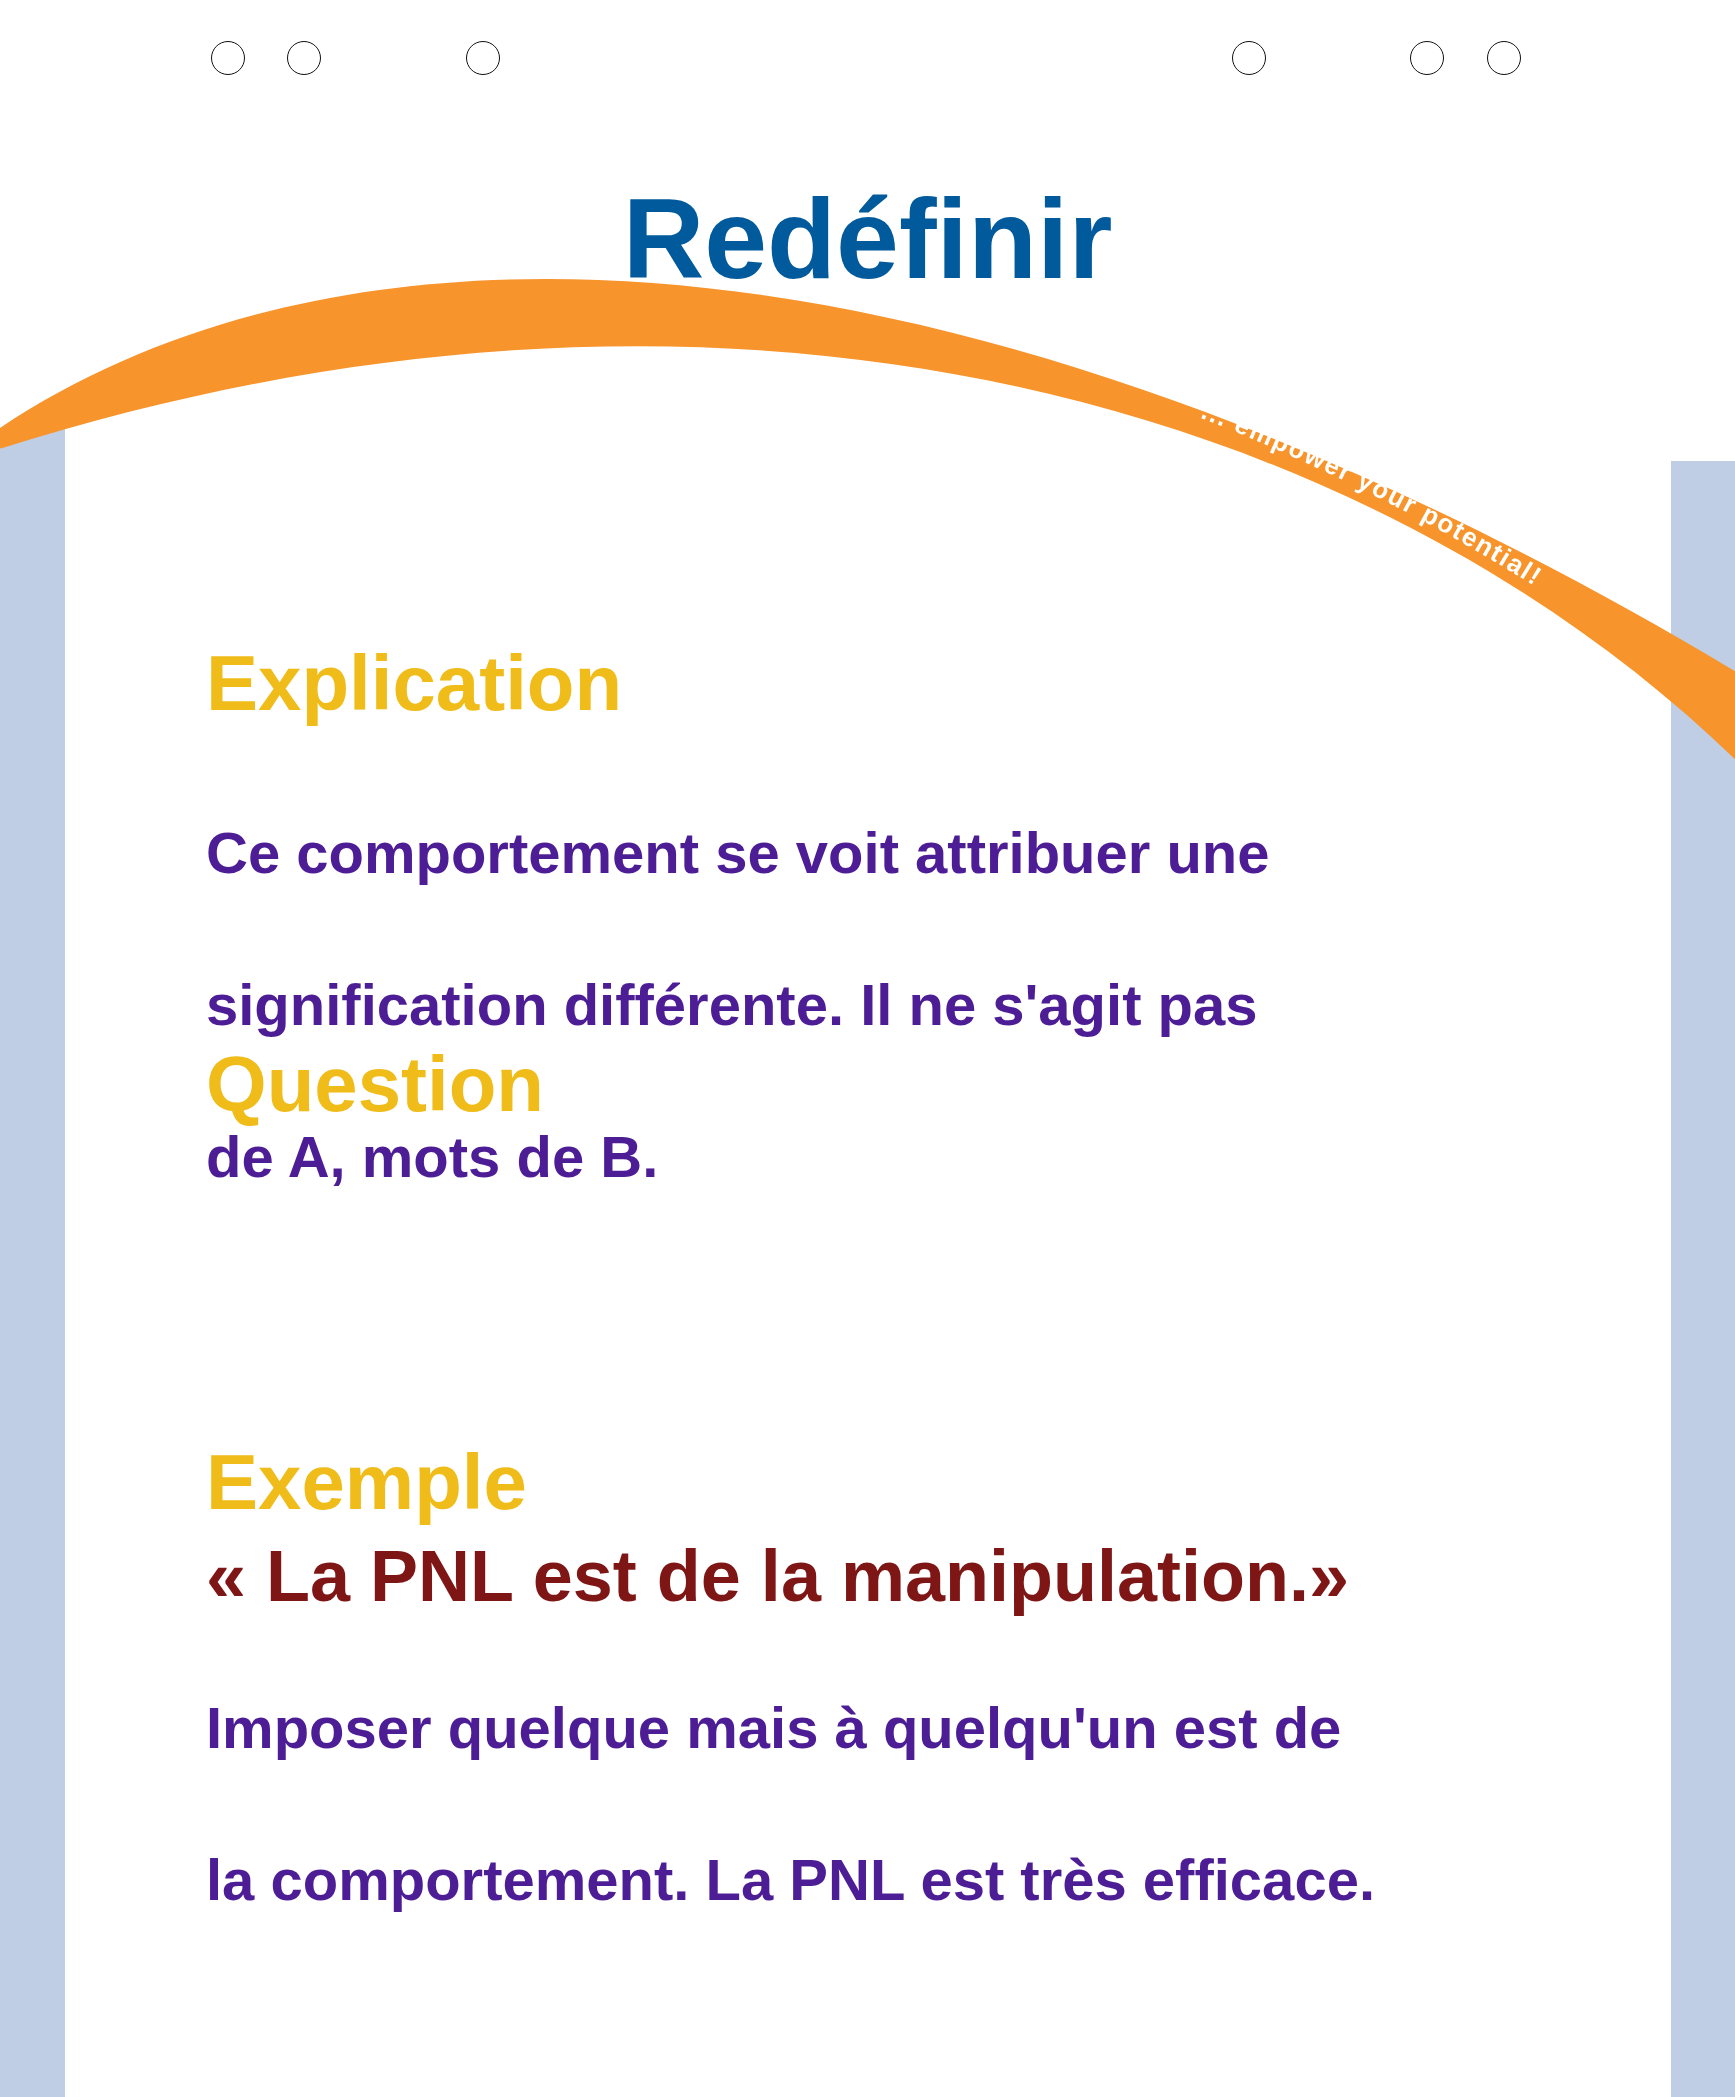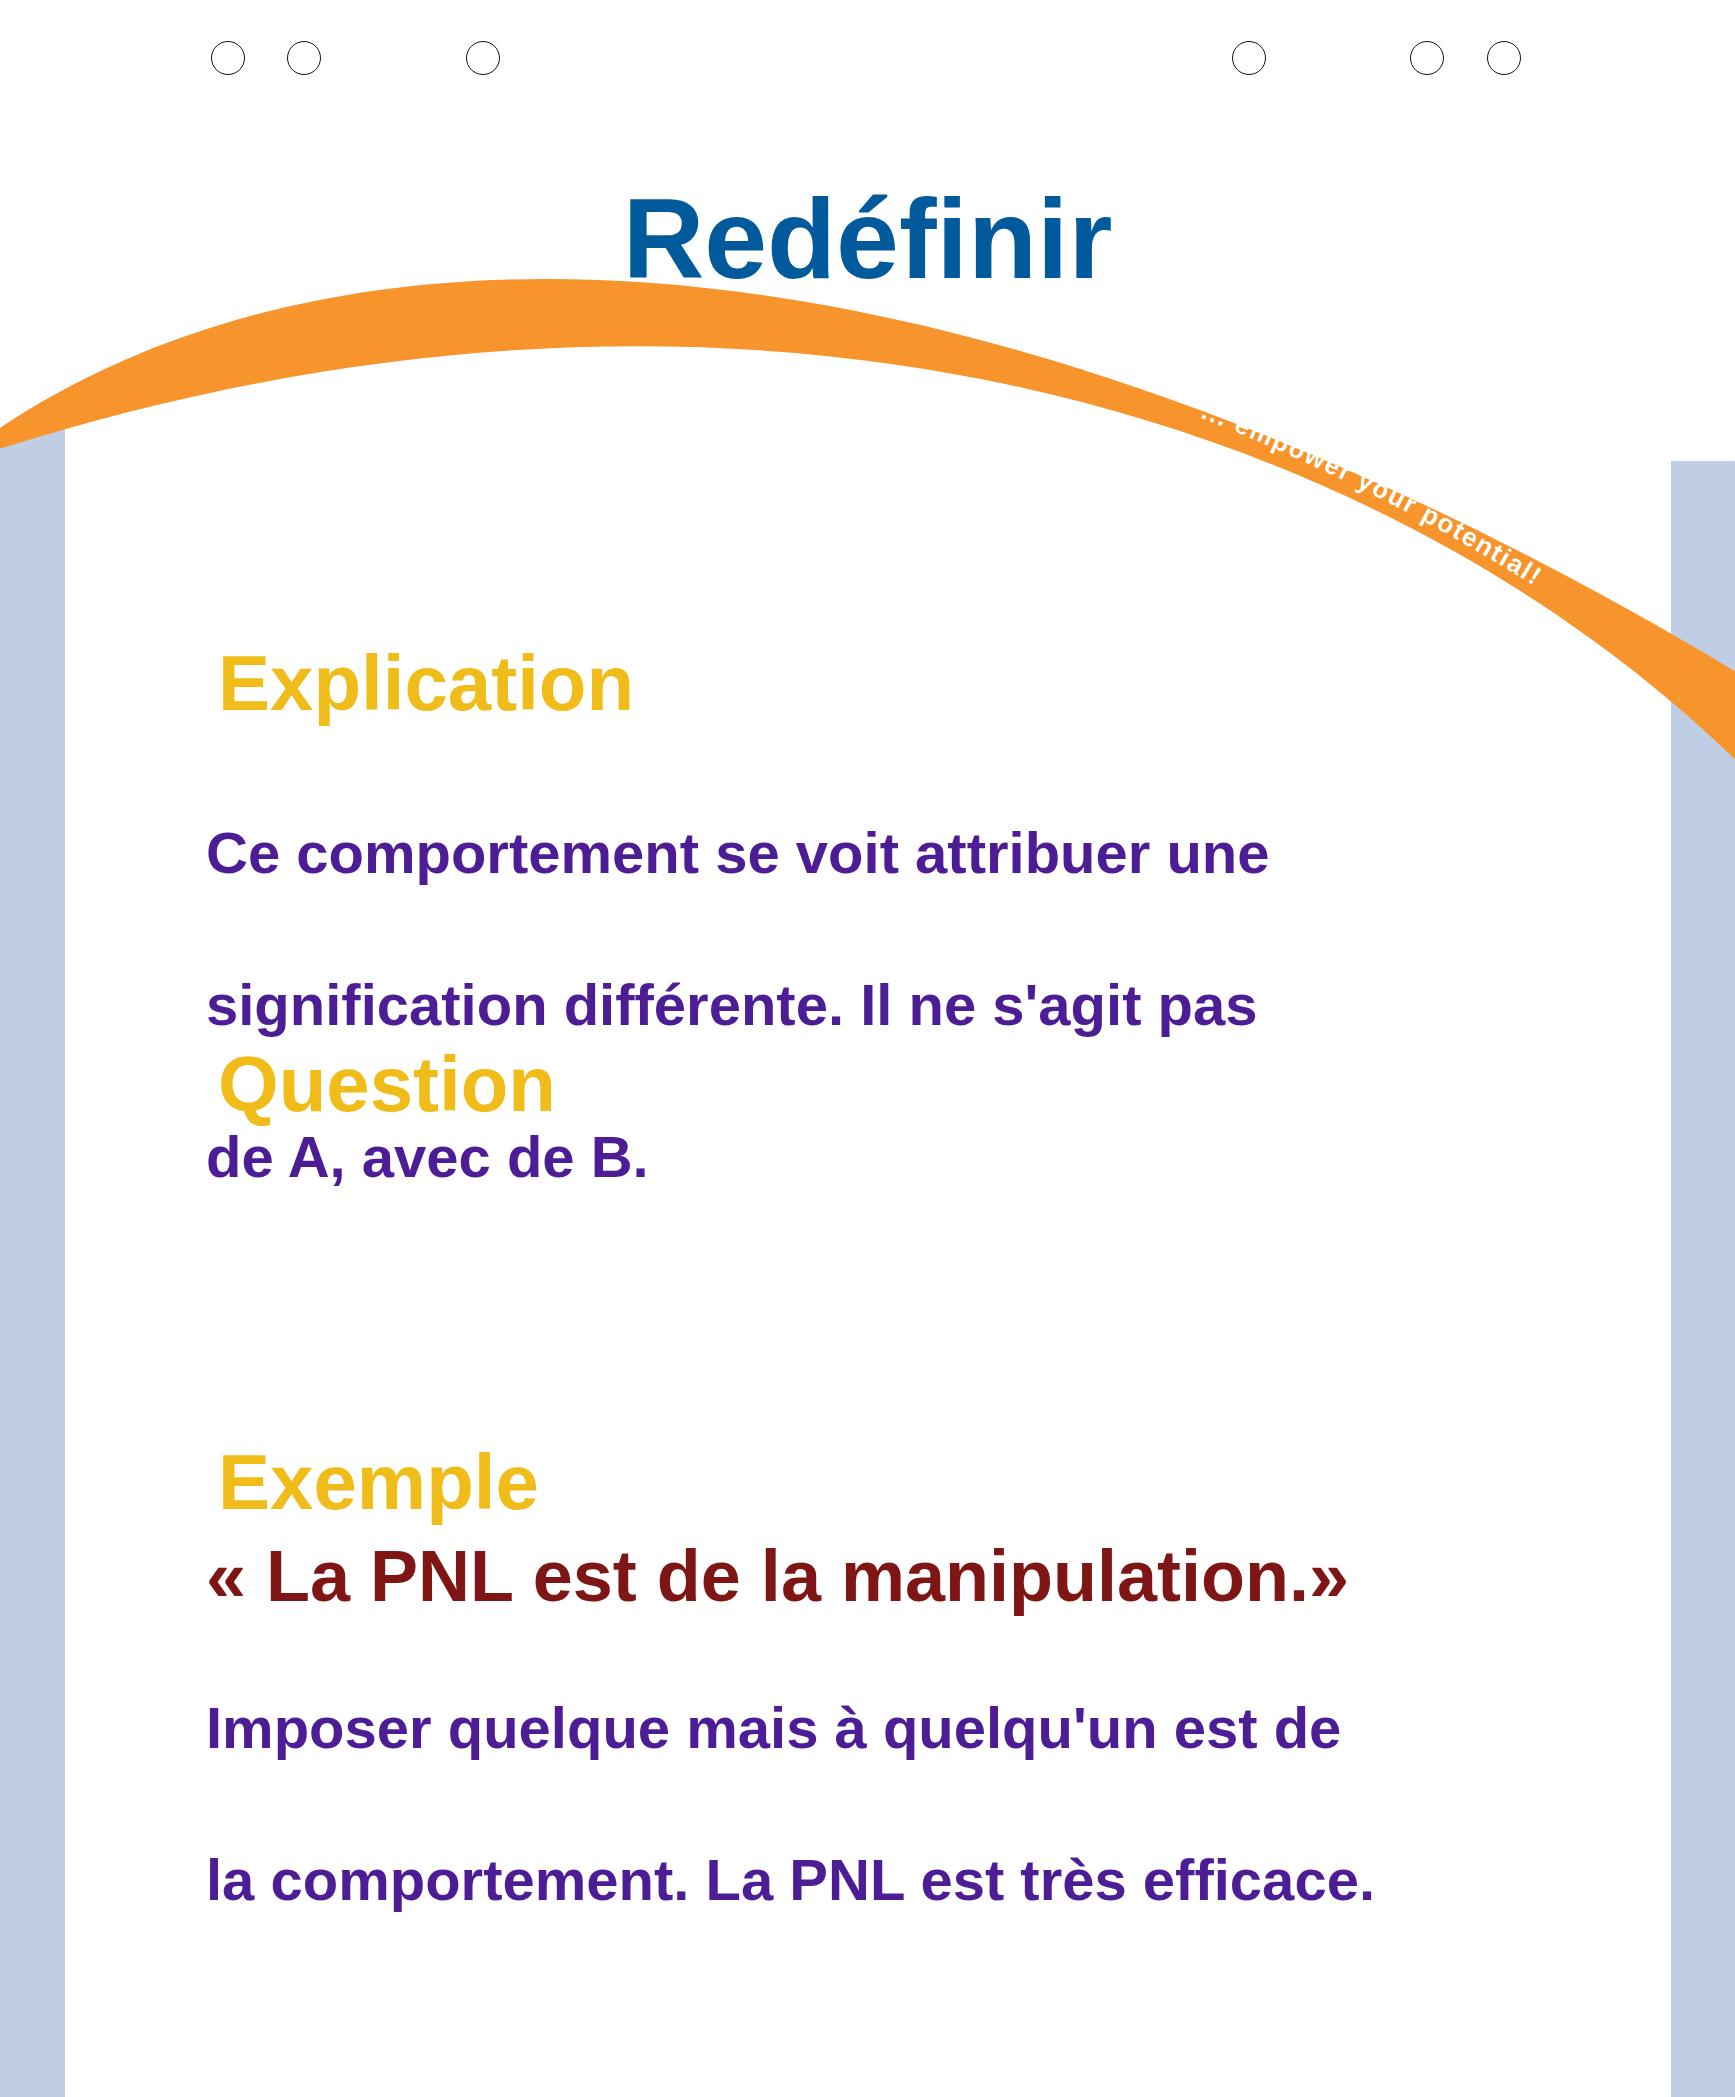--- a/index.html
+++ b/index.html
@@ -3,21 +3,21 @@
   <meta charset="utf-8">
   <style>
     html, body { margin: 0; padding: 0; }
     body { width: 1735px; height: 2526px; position: relative; overflow: hidden; background: #bfcee5; font-family: "Liberation Sans", sans-serif; }
     .page { position: absolute; left: 65px; top: 0; width: 1606px; height: 2462px; background: #ffffff; }
     .top-white { position: absolute; left: 0; top: 0; width: 1735px; height: 461px; background: #ffffff; }
     .arc-layer { position: absolute; left: 0; top: 0; width: 1735px; height: 839px; }
     .hole { position: absolute; top: 41px; width: 34px; height: 34px; border: 1.7px solid #111; border-radius: 50%; box-sizing: border-box; background: #fff; }
     .title { position: absolute; left: 0; top: 151px; width: 1735px; text-align: center; font-size: 113px; font-weight: bold; color: #005a9c; line-height: 1; margin-top: 32px; }
     .section { position: absolute; left: 206px; width: 1426px; }
-    .heading { font-size: 78px; font-weight: bold; color: #f0bc1a; line-height: 1; margin: 0 0 17px 12px; }
+    .heading { font-size: 78px; font-weight: bold; color: #f0bc1a; line-height: 1; margin: 0 0 17px 0; }
     .body-text { font-size: 58px; font-weight: bold; color: #4c1d95; line-height: 76px; white-space: pre-line; }
     .quote-text { font-size: 72px; font-weight: bold; color: #7f1616; line-height: 76px; }
   </style>
 </head>
 <body>
 
 <div class="top-white"></div>
 <div class="page"></div>
 
 <div class="hole" style="left:211px"></div>
@@ -38,21 +38,21 @@
   <text font-family="Liberation Sans, sans-serif" font-size="62" font-weight="bold" fill="#ffffff" letter-spacing="4">
     <textPath href="#tagPath">... empower your potential!</textPath>
   </text>
 </svg>
 
 <section class="section" style="top:644px">
   <h2 class="heading">Explication</h2>
   <div class="body-text">
     <div>Ce comportement se voit attribuer une</div>
     <div>signification différente. Il ne s'agit pas</div>
-    <div>de A, avec de B.</div>
+    <div>de A, mots de B.</div>
   </div>
 </section>
 
 <section class="section" style="top:1045px">
   <h2 class="heading">Question</h2>
 </section>
 
 <section class="section" style="top:1443px">
   <h2 class="heading">Exemple</h2>
   <div class="quote-text">« La PNL est de la manipulation.»</div>

